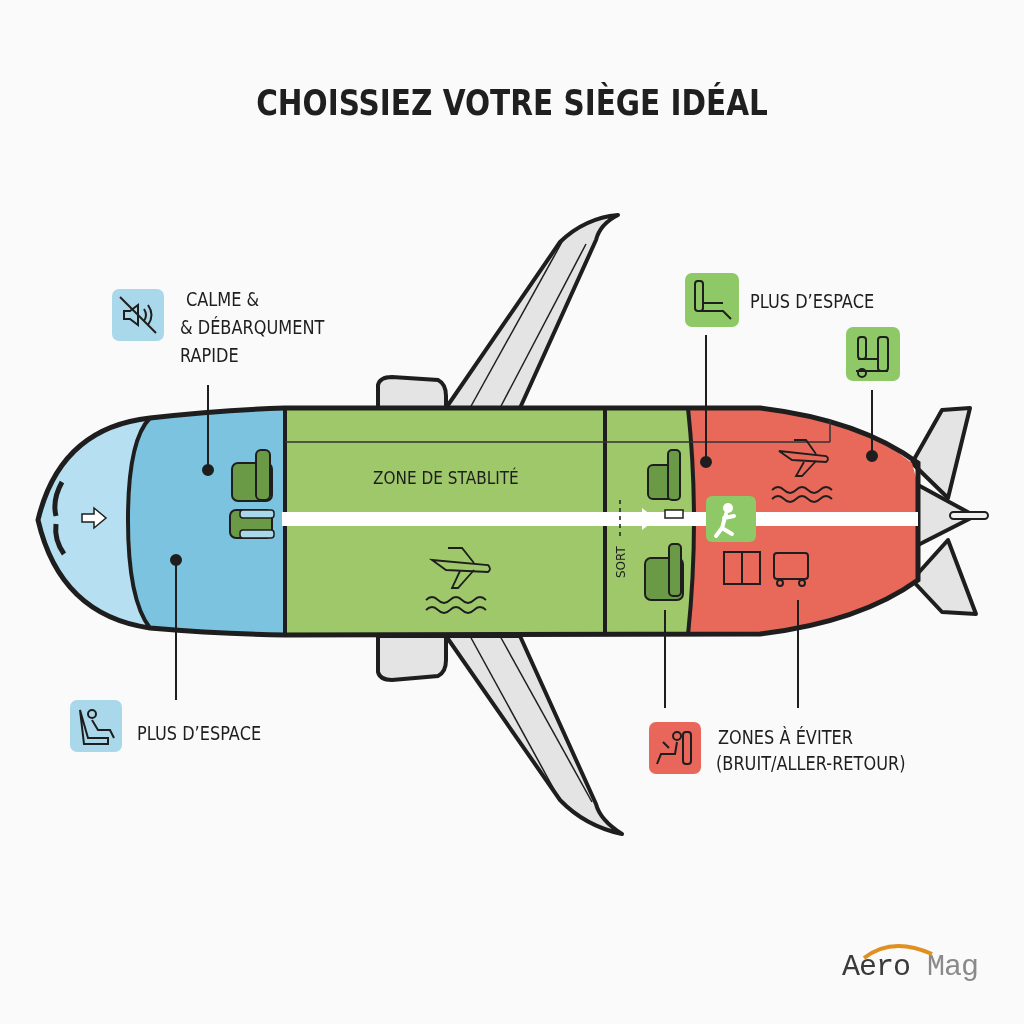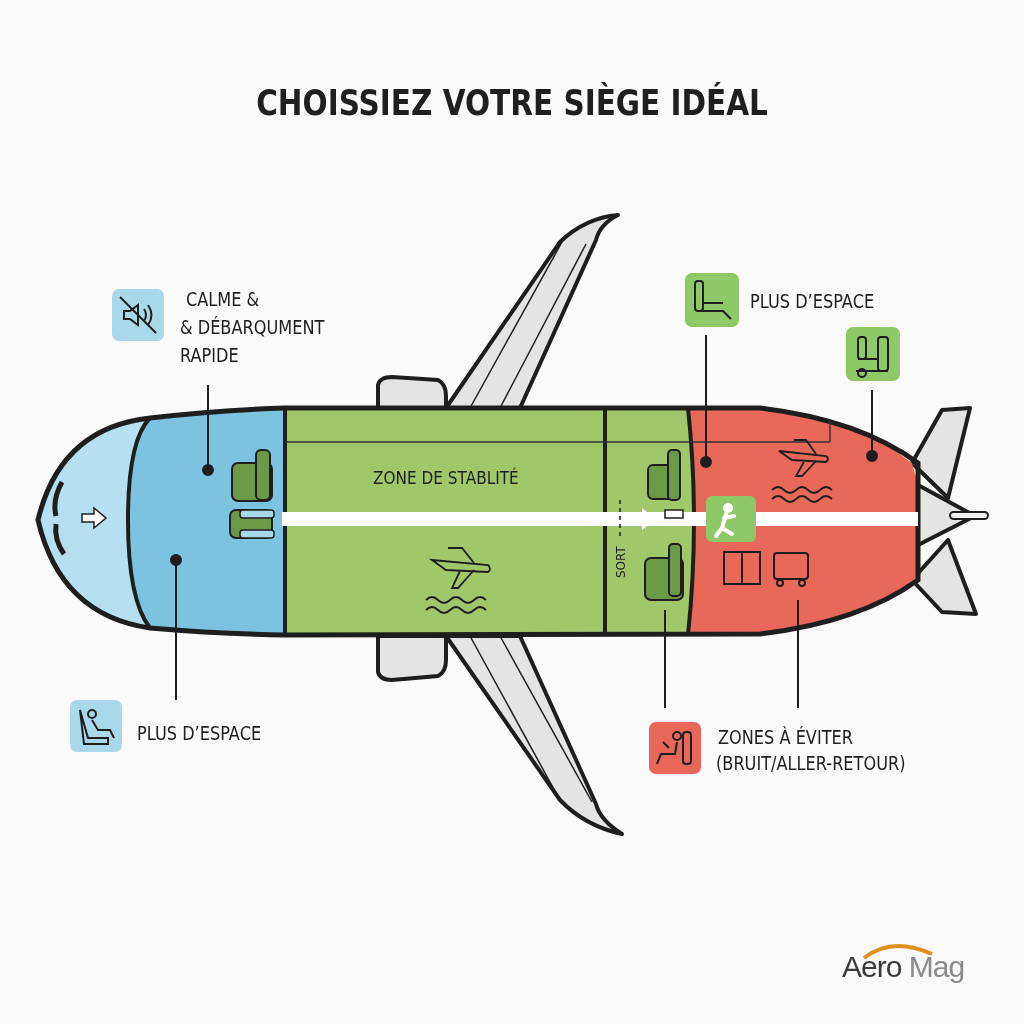--- a/index.html
+++ b/index.html
@@ -13,21 +13,21 @@
     letter-spacing: 0px; transform: scaleX(0.82); color: #1f1f1f;
   }
   svg.diagram { position: absolute; left: 0; top: 0; }
   .label {
     position: absolute; font-family: "DejaVu Sans", sans-serif; font-size: 19px;
     line-height: 23px; color: #1e1e1e; transform-origin: left top; transform: scaleX(0.85);
     white-space: nowrap;
   }
   .icon-box { position: absolute; border-radius: 7px; }
   .logo {
-    position: absolute; left: 842px; top: 950px; font-family: Liberation Sans, sans-serif;
+    position: absolute; left: 842px; top: 950px; font-family: Liberation Mono, monospace;
     font-size: 30px; letter-spacing: -1px; text-align: right;
   }
   .logo .a { color: #3a3a3a; }
   .logo .m { color: #8a8a8a; }
 </style>
 </head>
 <body>
 
 <div class="title">CHOISSIEZ VOTRE SIÈGE IDÉAL</div>
 

